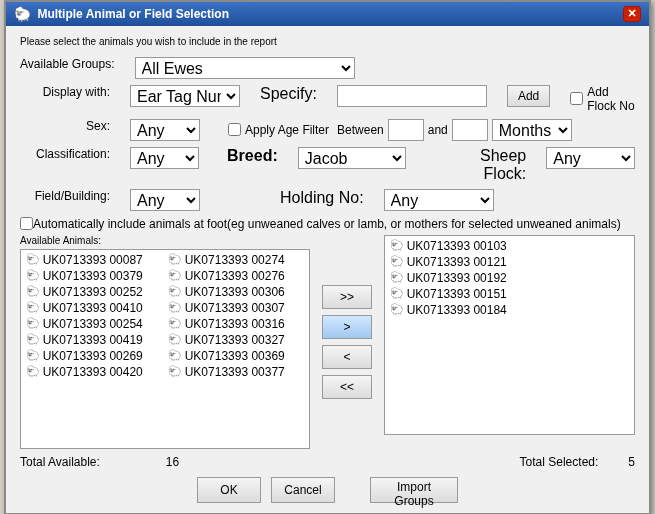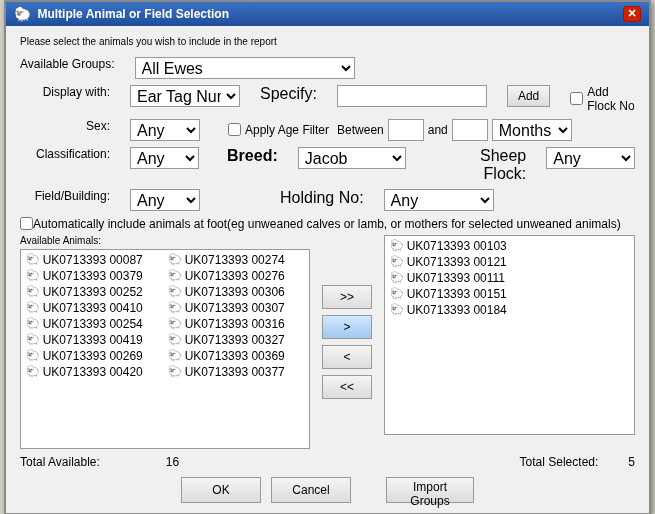--- a/index.html
+++ b/index.html
@@ -177,21 +177,21 @@
       margin-top: 6px;
       font-size: 12px;
     }
     .footer-btns {
       display: flex;
       justify-content: center;
       gap: 10px;
       margin-top: 8px;
     }
     .footer-btn {
-      width: 80px;
+      width: 64px;
       height: 26px;
     }
     .age-filter-row {
       display: flex;
       align-items: center;
       gap: 4px;
     }
     .auto-include-row {
       margin-bottom: 4px;
       font-size: 12px;
@@ -373,21 +373,21 @@
         <div class="animal-item">
               <span style="color:#666;font-size:11px;">🐑</span>
               <span>UK0713393 00103</span>
             </div>
             <div class="animal-item">
               <span style="color:#666;font-size:11px;">🐑</span>
               <span>UK0713393 00121</span>
             </div>
             <div class="animal-item">
               <span style="color:#666;font-size:11px;">🐑</span>
-              <span>UK0713393 00111</span>
+              <span>UK0713393 00192</span>
             </div>
             <div class="animal-item">
               <span style="color:#666;font-size:11px;">🐑</span>
               <span>UK0713393 00151</span>
             </div>
             <div class="animal-item">
               <span style="color:#666;font-size:11px;">🐑</span>
               <span>UK0713393 00184</span>
             </div>
           </div>

